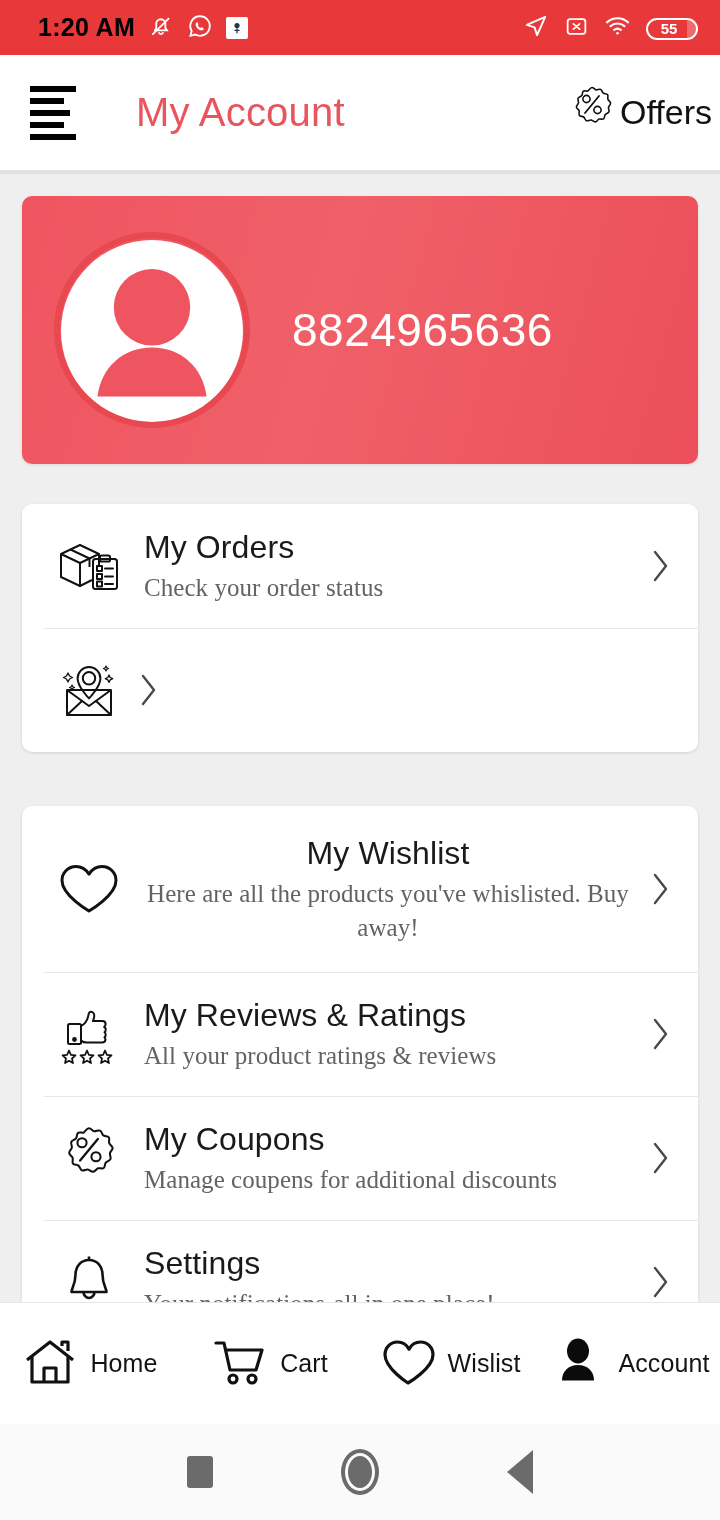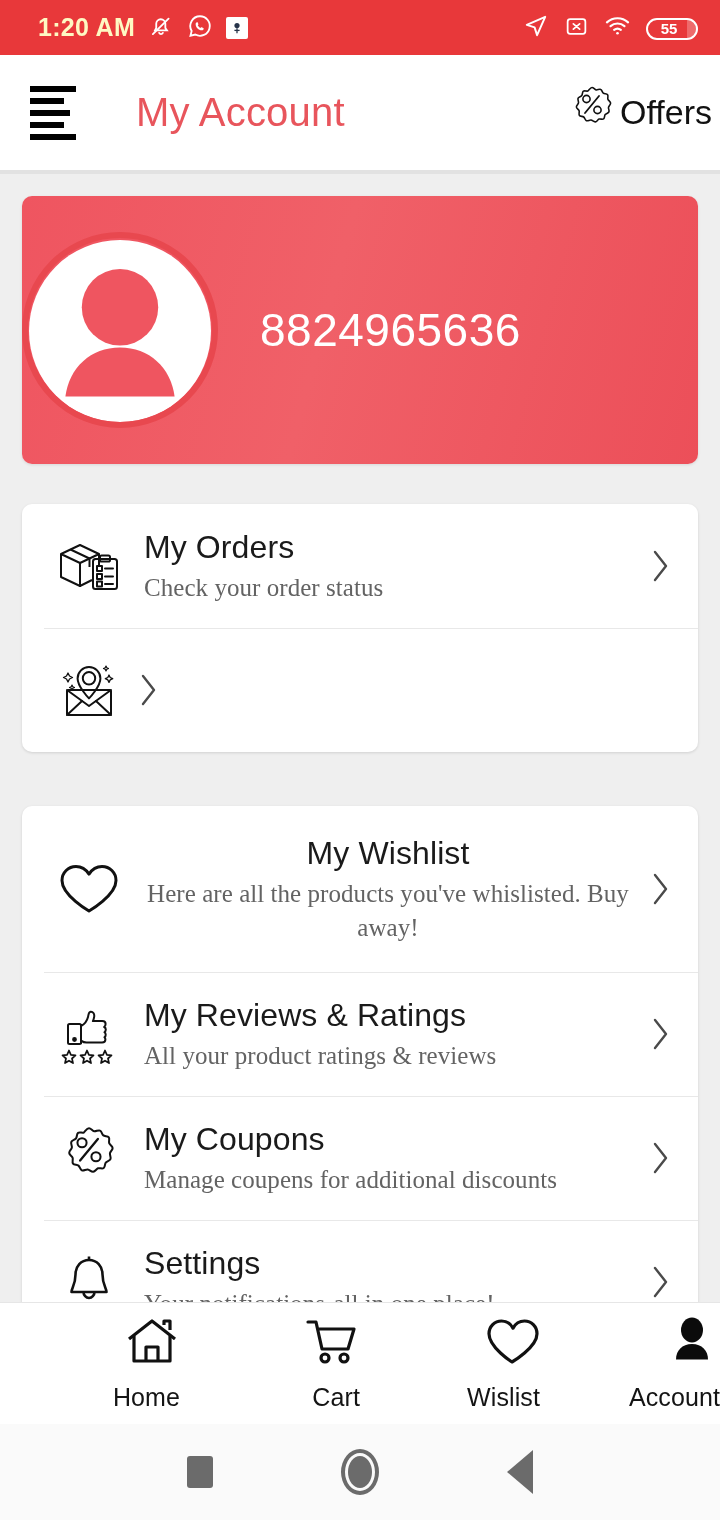--- a/index.html
+++ b/index.html
@@ -17,21 +17,21 @@
   }
 
   
   .status-bar {
     height: 55px;
     background: #e8383a;
     display: flex;
     align-items: center;
     justify-content: space-between;
     padding: 0 20px 0 38px;
-    color: #fef9c3;
+    color: #000000;
   }
   .status-left { display: flex; align-items: center; gap: 13px; }
   .status-time {
     font-size: 25px;
     font-weight: bold;
     letter-spacing: 0.3px;
     line-height: 1;
   }
   .status-right { display: flex; align-items: flex-end; gap: 15px; }
   .status-icon { display: block; }
@@ -110,20 +110,21 @@
   }
 
   
   .profile-card {
     margin: 22px 22px 0 22px;
     height: 268px;
     border-radius: 10px;
     background: linear-gradient(105deg, #ef5560 0%, #f06068 45%, #ec4f59 100%);
     display: flex;
     align-items: center;
+    padding-left: 32px;
     box-shadow: 0 1px 3px rgba(0,0,0,0.10);
     overflow: hidden;
   }
   .avatar-ring {
     width: 196px;
     height: 196px;
     border-radius: 50%;
     background: #ef5560;
     border: 6px solid #e8484f;
     display: flex;
@@ -220,22 +221,21 @@
     height: 122px;
     background: #ffffff;
     display: flex;
     align-items: center;
     border-top: 1px solid #e6e6e6;
     z-index: 5;
   }
   .nav-item {
     flex: 1;
     display: flex;
-    flex-direction: column;
-    align-items: flex-end;
+    align-items: center;
     justify-content: center;
     gap: 12px;
     cursor: pointer;
   }
   .nav-label {
     font-size: 25px;
     color: #141414;
     letter-spacing: 0.1px;
   }
 

